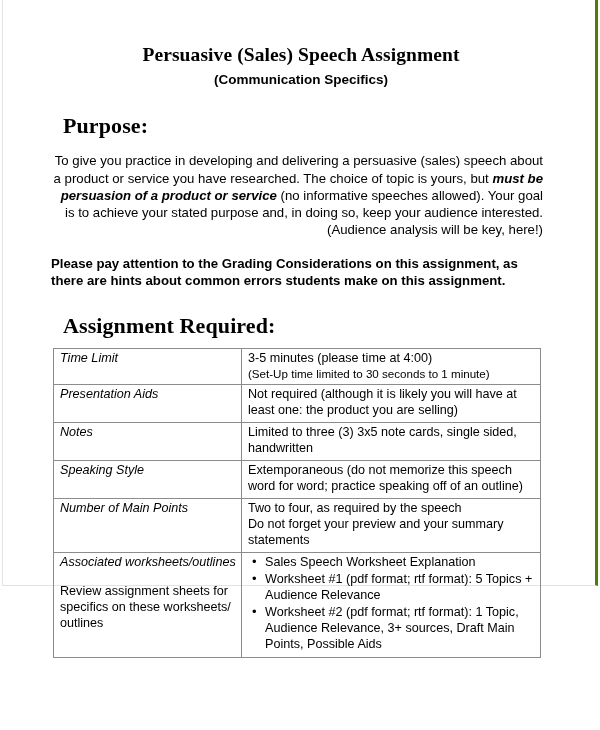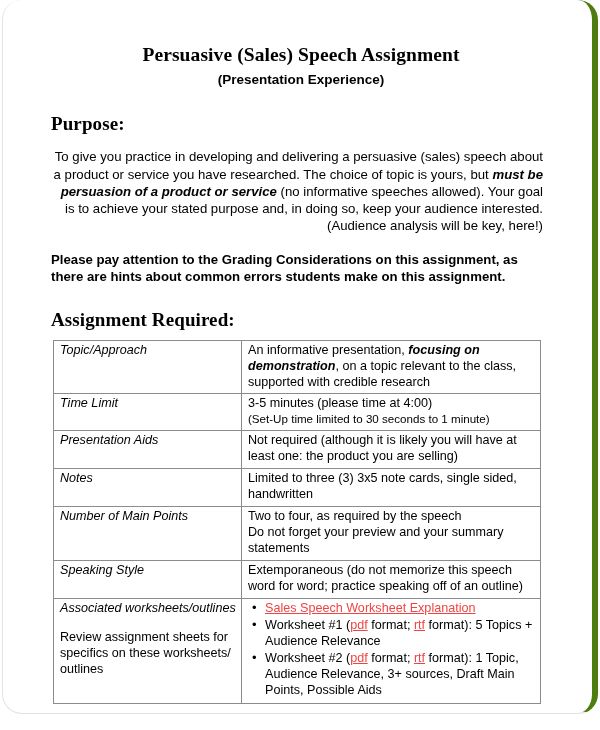--- a/index.html
+++ b/index.html
@@ -13,27 +13,26 @@
     font-family: "Liberation Sans", sans-serif;
     color: #000000;
     position: relative;
     overflow: hidden;
   }
   #page {
     position: absolute;
     left: 2px;
     top: 0;
     width: 596px;
-    height: 714px;
-    border-right: 6px solid #4d7c0f;
+    height: 586px;
+    border-right: 3px solid #4d7c0f;
     border-left: 1px solid #e3e3e3;
     border-bottom: 1px solid #e3e3e3;
     box-sizing: border-box;
     background: #ffffff;
-    border-radius: 20px;
   }
   #content {
     position: absolute;
     left: 48px;
     top: 0;
     width: 500px;
   }
 
   .doc-title {
     font-family: "Liberation Serif", serif;
@@ -48,24 +47,25 @@
     font-family: "Liberation Sans", sans-serif;
     font-weight: bold;
     font-size: 13.5px;
     text-align: center;
     padding-top: 7px;
   }
 
   .section-head {
     font-family: "Liberation Serif", serif;
     font-weight: bold;
-    font-size: 19px;
+    font-size: 22px;
     margin-top: 26px;
     margin-bottom: 0;
     letter-spacing: 0.1px;
+    margin-left: 12px;
   }
   .section-head.tight { margin-top: 23px; }
 
   p.body-para {
     font-size: 13.2px;
     line-height: 1.30;
     margin: 13px 0 0 0;
     width: 492px;
     text-align: right;
   }
@@ -97,22 +97,21 @@
     width: 176px;
     font-style: italic;
   }
   td.value-cell {
     width: 287px;
   }
   .plain { font-style: normal; }
   .bi { font-weight: bold; font-style: italic; }
   .small { font-size: 11.6px; }
   a.doclink, .doclink {
-    color: #ef4444;
-    text-decoration: underline;
+    color: #000000;
   }
   .gap-block { display:block; height: 13px; }
 
   ul.blist {
     list-style: none;
     margin: 0;
     padding: 0;
   }
   ul.blist > li {
     position: relative;
@@ -128,61 +127,57 @@
     font-size: 13px;
   }
 </style>
 </head>
 <body>
 
 <div id="page">
   <div id="content">
 
     <div class="doc-title">Persuasive (Sales) Speech Assignment</div>
-    <div class="doc-subtitle">(Presentation Experience)</div>
+    <div class="doc-subtitle">(Communication Specifics)</div>
 
     <div class="section-head">Purpose:</div>
 
     <p class="body-para"><span>To give you practice in developing and delivering a persuasive (sales) speech about a product or service you have researched. The choice of topic is yours, but </span><span class="bi">must be persuasion of a product or service</span><span> (no informative speeches allowed). Your goal is to achieve your stated purpose and, in doing so, keep your audience interested. (Audience analysis will be key, here!)</span></p>
 
     <p class="note-para">Please pay attention to the Grading Considerations on this assignment, as there are hints about common errors students make on this assignment.</p>
 
     <div class="section-head tight">Assignment Required:</div>
 
     <table class="specs">
       <tbody>
-        <tr>
-          <td class="label-cell">Topic/Approach</td>
-          <td class="value-cell"><span>An informative presentation, </span><span class="bi">focusing on demonstration</span><span>, on a topic relevant to the class, supported with credible research</span></td>
-        </tr>
         <tr>
           <td class="label-cell">Time Limit</td>
           <td class="value-cell">
               <div>3-5 minutes (please time at 4:00)</div>
               <div class="small">(Set-Up time limited to 30 seconds to 1 minute)</div>
             </td>
         </tr>
         <tr>
           <td class="label-cell">Presentation Aids</td>
           <td class="value-cell">Not required (although it is likely you will have at least one: the product you are selling)</td>
         </tr>
         <tr>
           <td class="label-cell">Notes</td>
           <td class="value-cell">Limited to three (3) 3x5 note cards, single sided, handwritten</td>
         </tr>
         <tr>
+          <td class="label-cell">Speaking Style</td>
+          <td class="value-cell">Extemporaneous (do not memorize this speech word for word; practice speaking off of an outline)</td>
+        </tr>
+        <tr>
           <td class="label-cell">Number of Main Points</td>
           <td class="value-cell">
               <div>Two to four, as required by the speech</div>
               <div>Do not forget your preview and your summary statements</div>
             </td>
-        </tr>
-        <tr>
-          <td class="label-cell">Speaking Style</td>
-          <td class="value-cell">Extemporaneous (do not memorize this speech word for word; practice speaking off of an outline)</td>
         </tr>
         <tr>
           <td class="label-cell">
               <div>Associated worksheets/outlines</div>
               <span class="gap-block"></span>
               <div class="plain">Review assignment sheets for specifics on these worksheets/ outlines</div>
             </td>
           <td class="value-cell">
             <ul class="blist">
               <li><span class="doclink">Sales Speech Worksheet Explanation</span></li>

